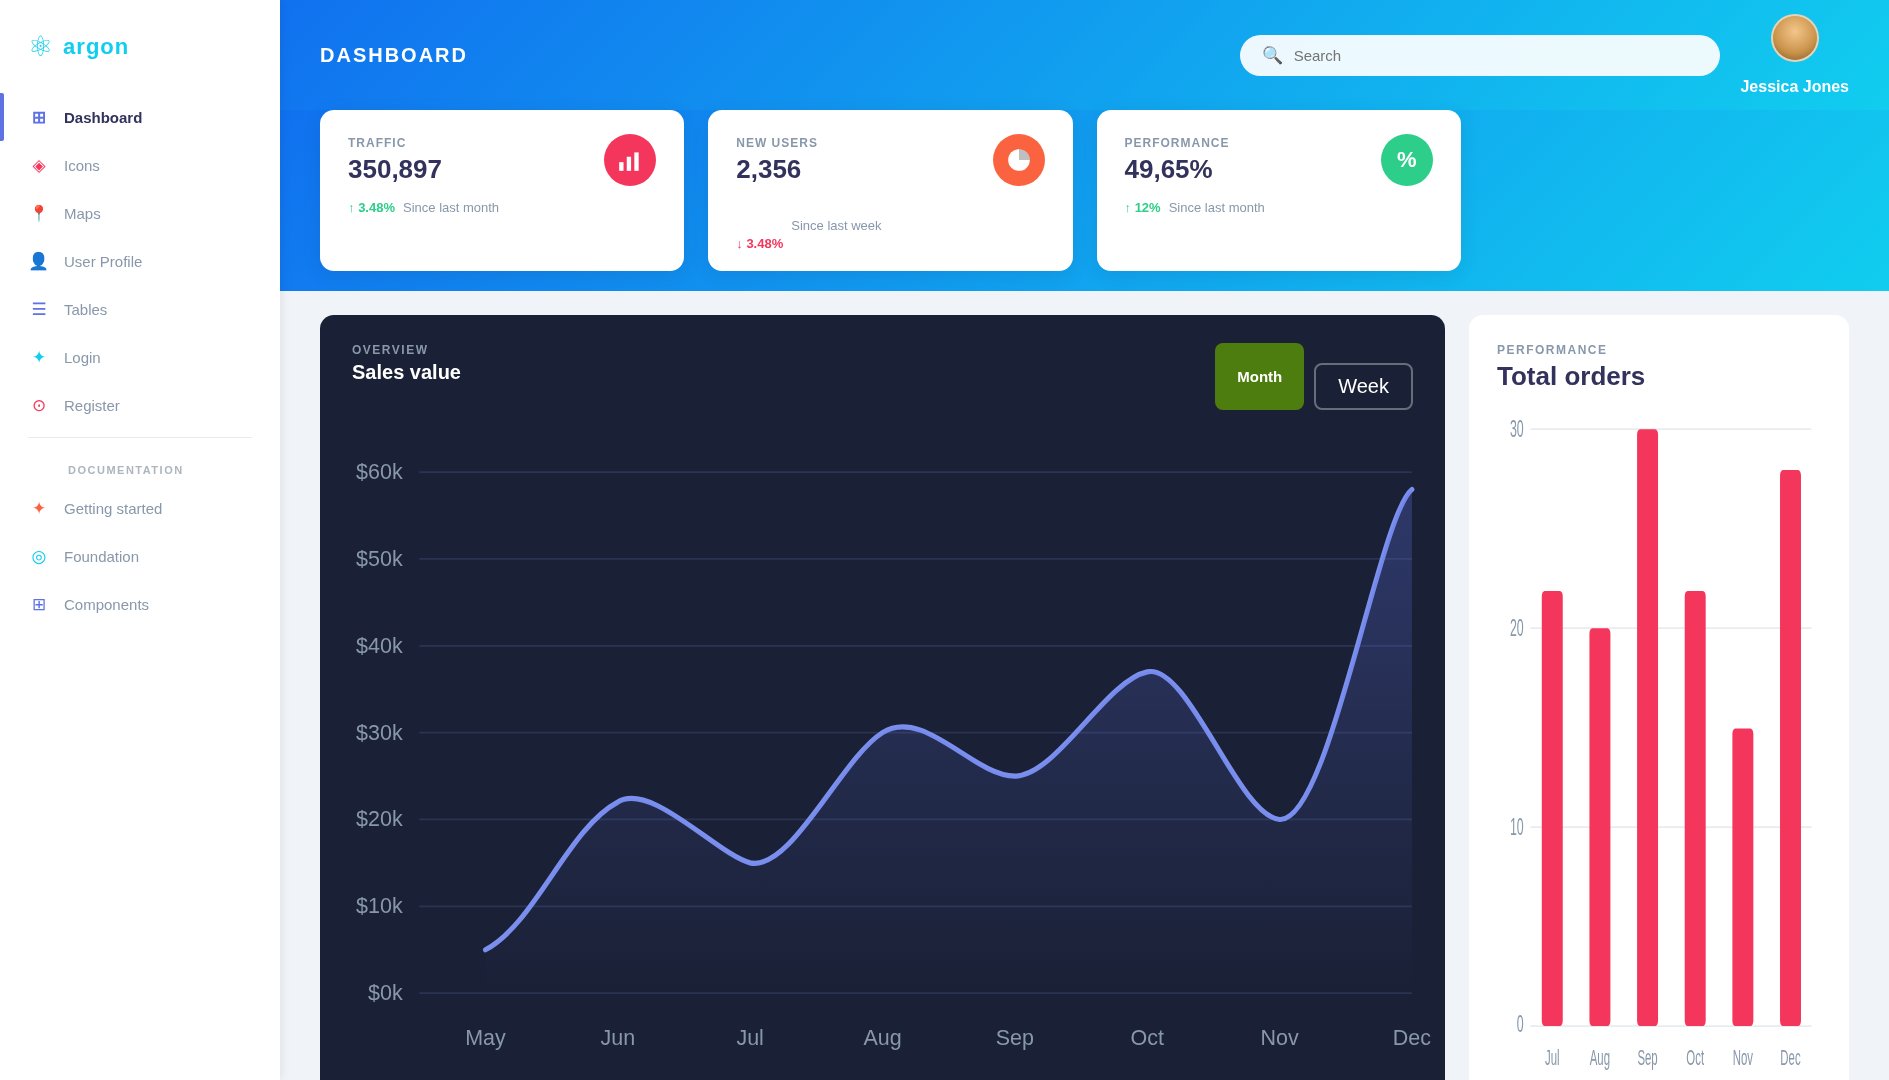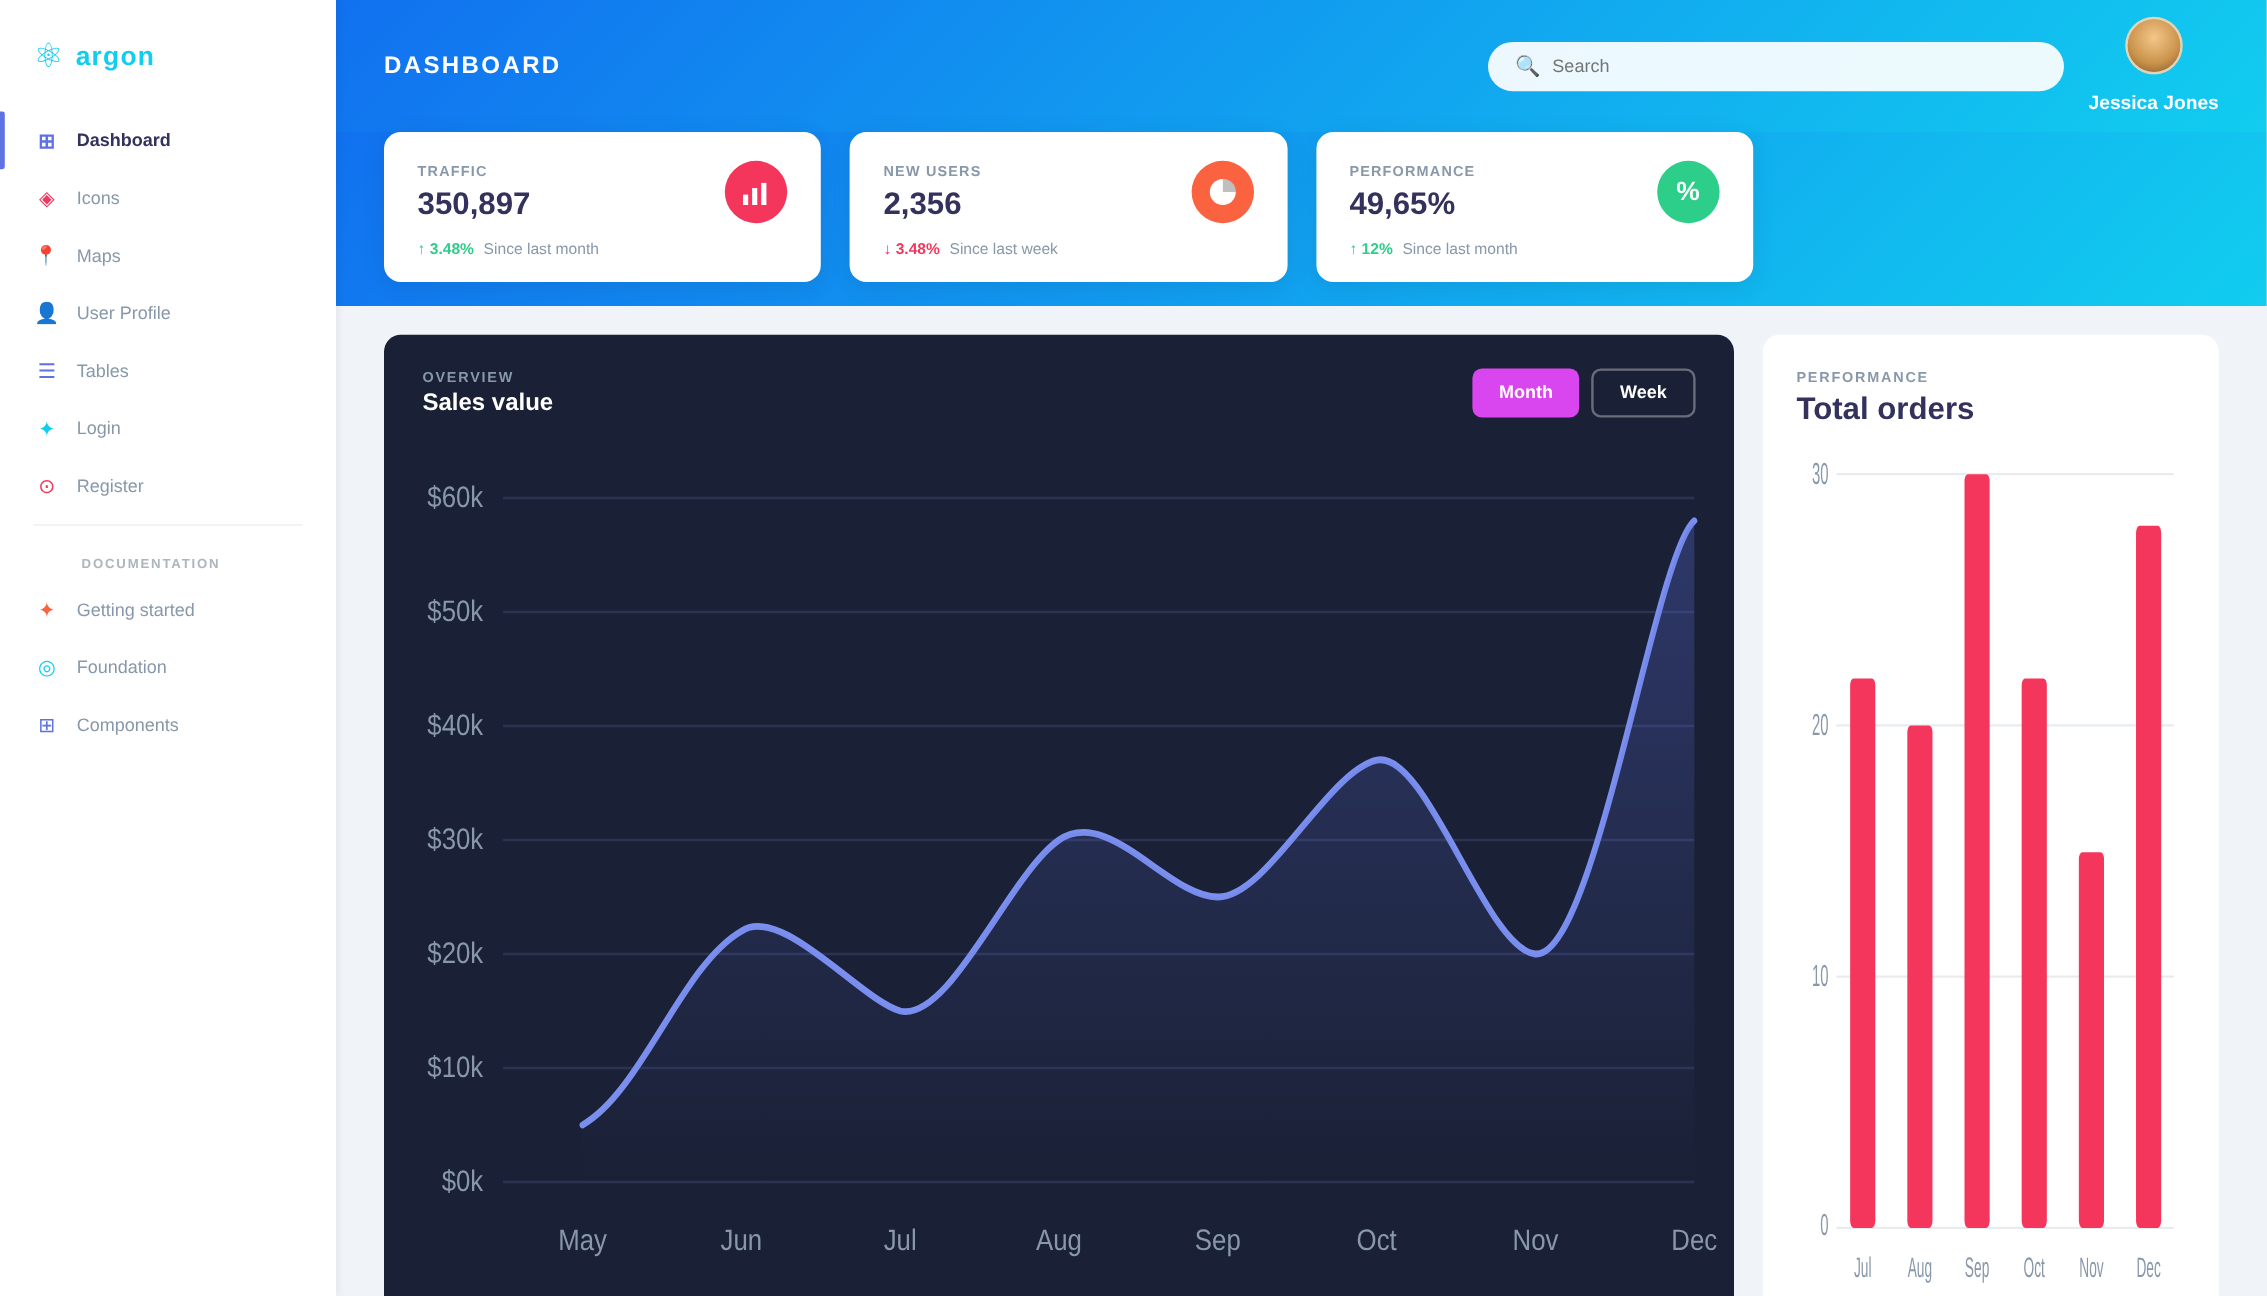--- a/index.html
+++ b/index.html
@@ -206,21 +206,21 @@
     }
     .stat-footer {
       display: flex;
       align-items: center;
       gap: 8px;
       font-size: 13px;
       margin-top: 8px;
     }
     .stat-change { font-weight: 700; }
     .stat-change.up { color: #2dce89; }
-    .stat-change.down { color: #f5365c; }
+    .stat-change.down { color: #f5365c; margin-top: 36px; }
     .stat-since { color: #8898aa; }
 
     
     #content {
       flex: 1;
       display: flex;
       gap: 0;
       overflow: hidden;
       background: #f0f4f8;
       padding: 24px 40px 0 40px;
@@ -253,38 +253,39 @@
       font-size: 20px;
       font-weight: 700;
       color: #fff;
       margin-top: 4px;
     }
     .overview-buttons {
       display: flex;
       gap: 10px;
     }
     .btn-month {
-      background: #d946ef;
+      background: #4d7c0f;
       color: #fff;
       border: none;
       border-radius: 8px;
       padding: 10px 22px;
       font-size: 15px;
       font-weight: 600;
       cursor: pointer;
     }
     .btn-week {
       background: transparent;
       color: #fff;
       border: 2px solid rgba(255,255,255,0.35);
       border-radius: 8px;
       padding: 10px 22px;
-      font-size: 15px;
-      font-weight: 700;
+      font-size: 20px;
+      font-weight: 400;
       cursor: pointer;
+      margin-top: 20px;
     }
     .chart-area {
       flex: 1;
       padding: 10px 0 0 0;
       position: relative;
     }
 
     
     .performance-card {
       background: #fff;

